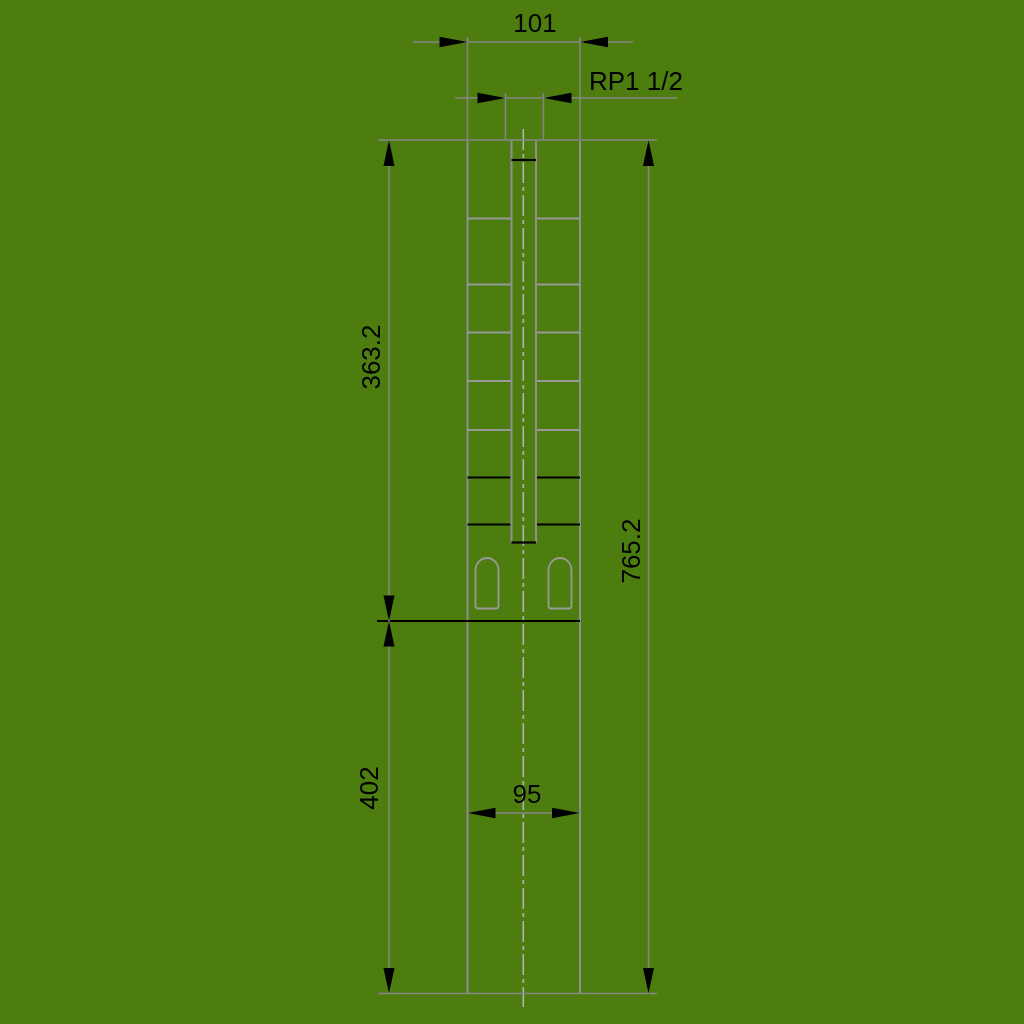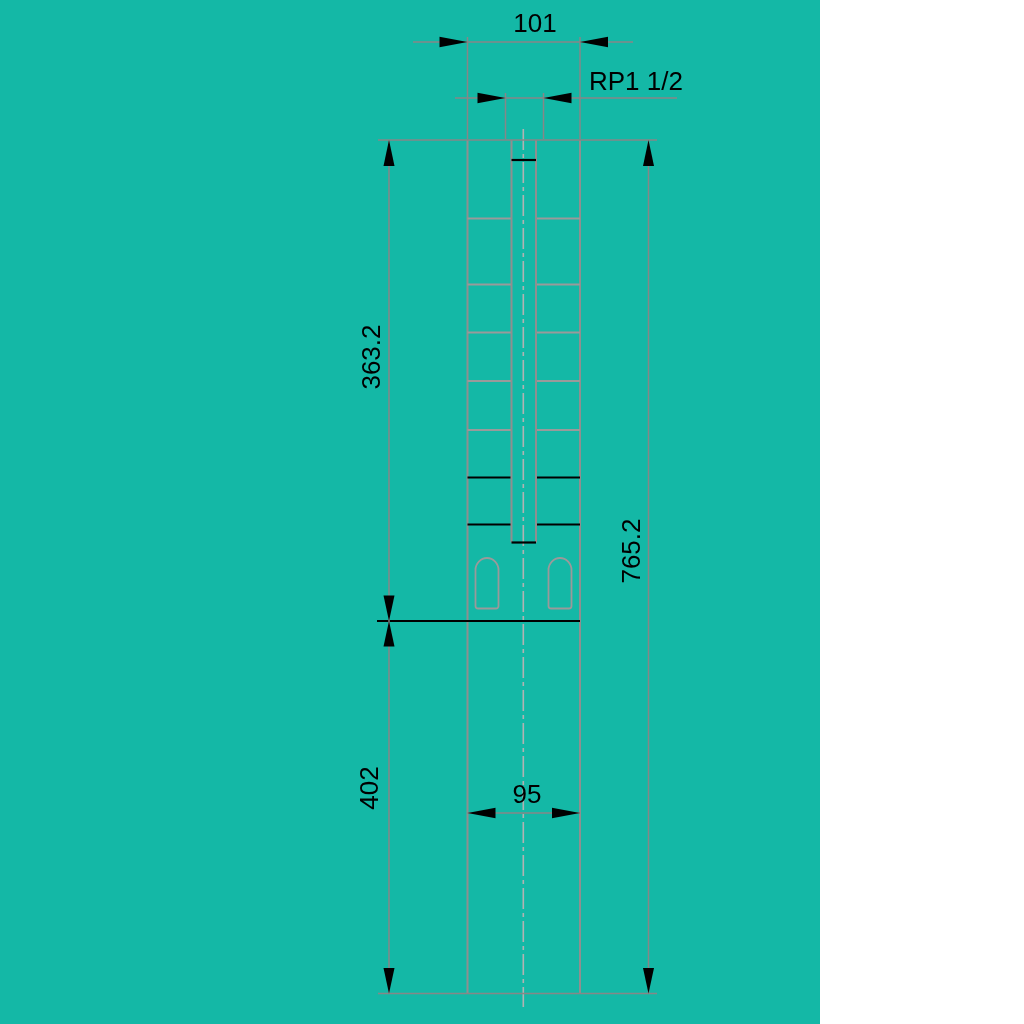--- a/index.html
+++ b/index.html
@@ -5,23 +5,23 @@
   html, body {
     margin: 0;
     padding: 0;
     background: #ffffff;
     width: 1024px;
     height: 1024px;
     overflow: hidden;
   }
   .drawing-wrap {
     position: relative;
-    width: 820px;
+    width: 1024px;
     height: 1024px;
-    background: #14b8a6;
+    background: #4d7c0f;
   }
   svg text {
     font-family: "Liberation Sans", "DejaVu Sans", sans-serif;
     font-size: 26px;
     fill: #000000;
   }
   .obj  { stroke: #8f8f8f; stroke-width: 2;   fill: none; }
   .objt { stroke: #9a9a9a; stroke-width: 1.8; fill: none; }
   .blk  { stroke: #000000; stroke-width: 2.2; fill: none; }
   .dim  { stroke: #878787; stroke-width: 1.5; fill: none; }

